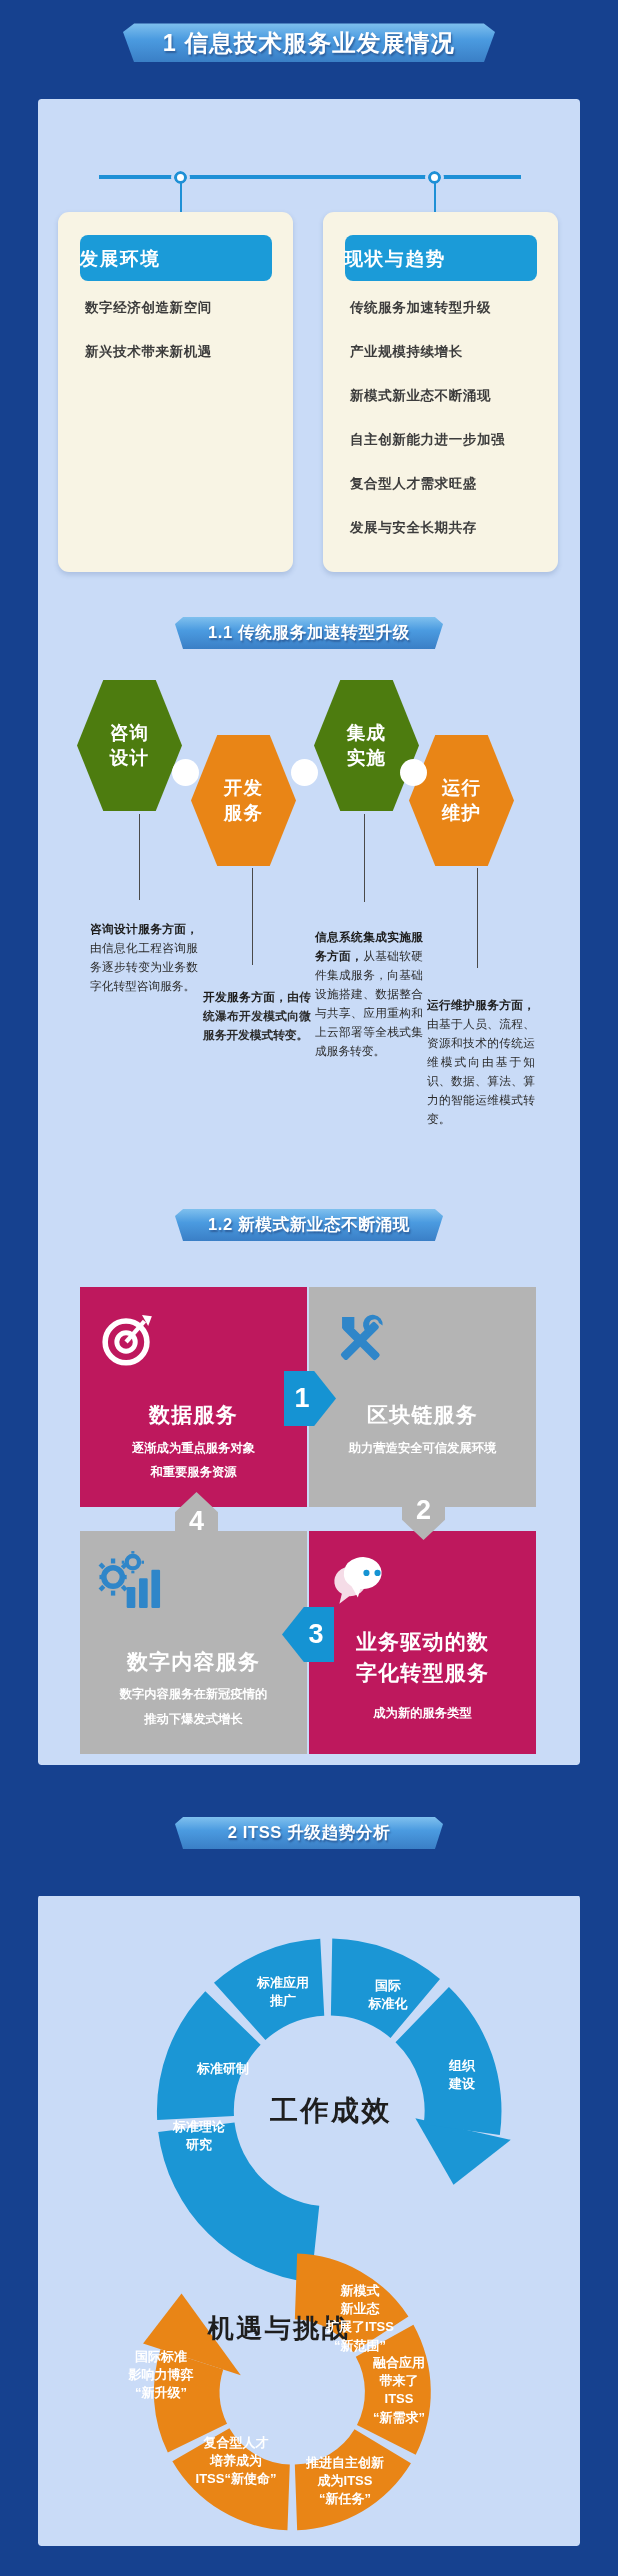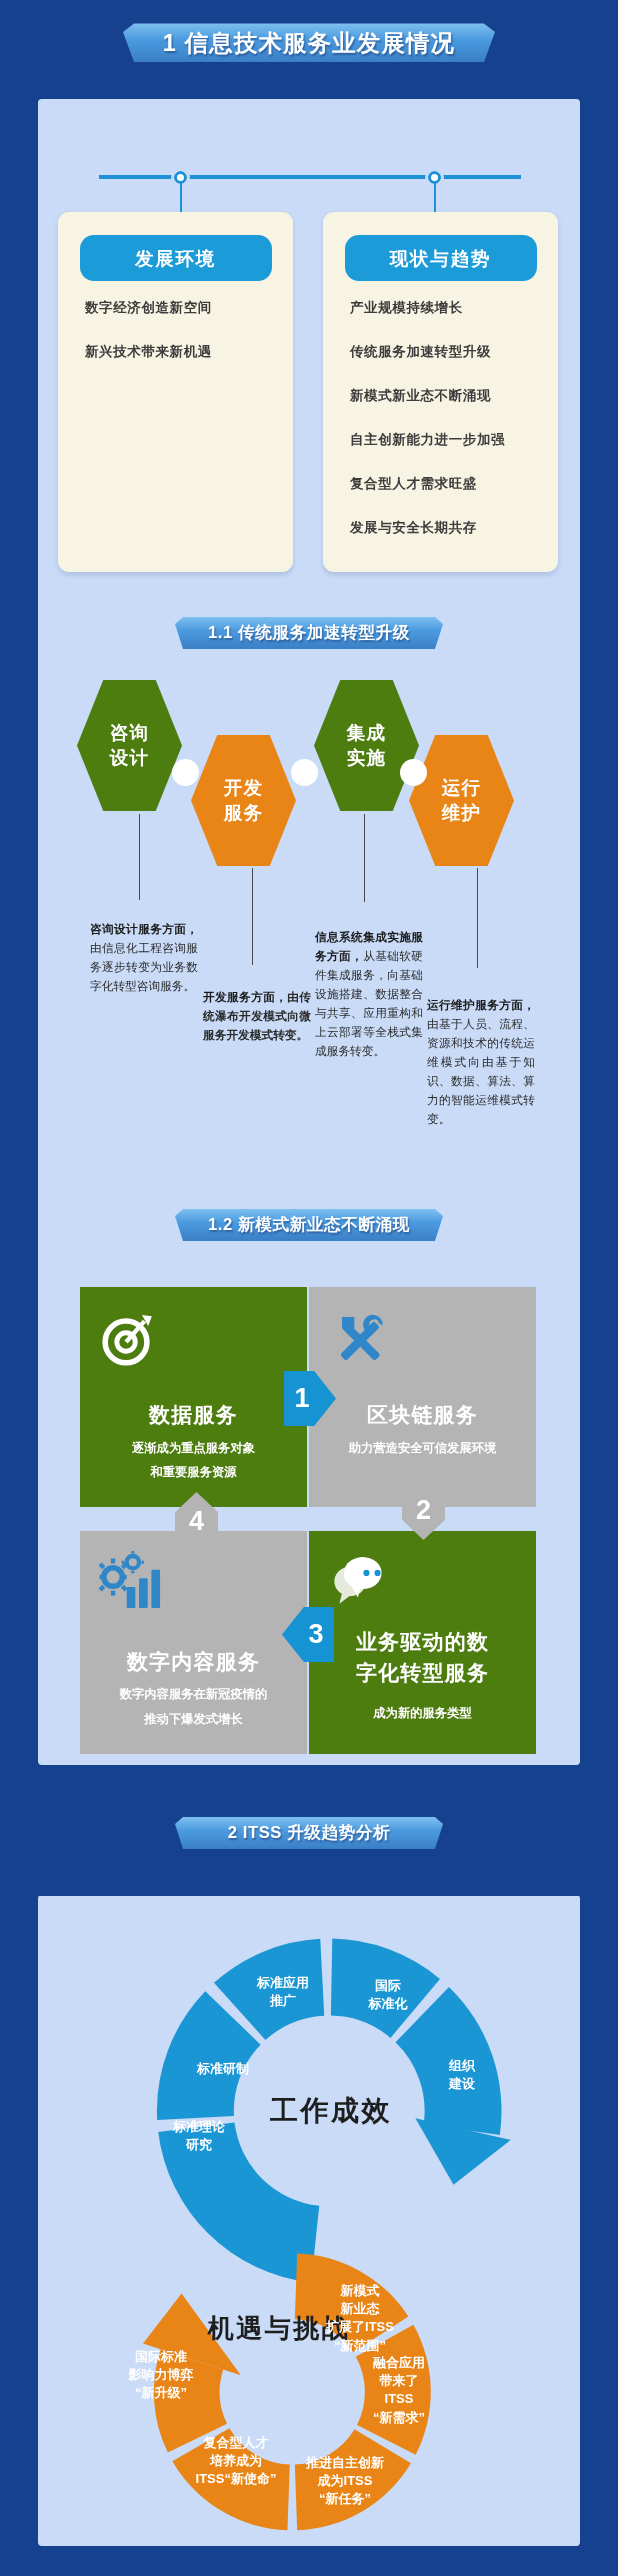--- a/index.html
+++ b/index.html
@@ -15,37 +15,37 @@
   .ribbon.main{left:123px;top:23.4px;width:372px;height:39px;font-size:23.4px;letter-spacing:1.2px;}
   .ribbon.sec{left:175px;width:268px;height:32px;font-size:16.6px;letter-spacing:0.6px;}
   
   .tl-line{position:absolute;left:99px;top:175px;width:422px;height:4.3px;background:#1e90d6;}
   .tl-dot{position:absolute;top:171px;width:7.4px;height:7.4px;background:#fff;border:3.1px solid #1e90d6;
           border-radius:50%;outline:3.1px solid #c9dbf7;}
   .tl-drop{position:absolute;top:182px;width:1.8px;height:57px;background:#1e90d6;}
   
   .card{position:absolute;top:212px;width:235px;height:360px;background:#f8f4e4;border-radius:11px;
         box-shadow:0 2.5px 4.9px rgba(40,70,130,.18);}
-  .card-head{position:absolute;top:23.4px;left:21.5px;width:192px;height:46px;background:#1b9bd8;border-radius:14px;
-        display:flex;align-items:center;justify-content:center;color:#fff;font-size:18.5px;font-weight:bold;letter-spacing:1.8px;}
+  .card-head{position:absolute;top:23.4px;left:21.5px;width:192px;height:46px;background:#1b9bd8;border-radius:8px;
+        display:flex;align-items:center;justify-content:flex-start;color:#fff;font-size:18.5px;font-weight:bold;letter-spacing:1.8px;}
   .card-list{position:absolute;top:74px;left:27px;right:12.3px;list-style:none;margin:0;padding:0;}
   .card-list li{height:44px;display:flex;align-items:center;font-size:13.5px;font-weight:600;color:#3c3c3c;letter-spacing:0.6px;}
   
   .hex{position:absolute;width:105px;height:131px;display:flex;align-items:center;justify-content:center;
        clip-path:polygon(0 50%,25% 0,75% 0,100% 50%,75% 100%,25% 100%);
        color:#fff;font-size:18.5px;font-weight:bold;text-align:center;line-height:24.6px;letter-spacing:1.2px;}
   .hex.blue{background:#4d7c0f;}
   .hex.orange{background:#e98516;}
   .conn-circle{position:absolute;width:27px;height:27px;border-radius:50%;background:#fff;}
   .conn-line{position:absolute;width:1.2px;background:#4a4a4a;}
   .note{position:absolute;width:108px;font-size:11.7px;line-height:1.62;color:#2b2b2b;text-align:justify;}
   .note b{color:#1c1c1c;}
   
   .cell{position:absolute;width:227px;}
-  .cell.blue{background:#4d7c0f;}
+  .cell.blue{background:#be185d;}
   .cell.gray{background:#b4b4b4;}
   .cell-title{position:absolute;left:0;width:100%;text-align:center;color:#fff;font-size:21px;font-weight:bold;letter-spacing:1.2px;}
   .cell-sub{position:absolute;left:0;width:100%;text-align:center;color:#fff;font-size:12.3px;font-weight:600;}
   .num-arrow{position:absolute;display:flex;align-items:center;justify-content:center;
              color:#fff;font-size:27px;font-weight:bold;}
   .num-arrow.right{width:52px;height:55px;clip-path:polygon(0 0,58% 0,100% 50%,58% 100%,0 100%);padding-right:16px;box-sizing:border-box;}
   .num-arrow.left{width:52px;height:55px;clip-path:polygon(42% 0,100% 0,100% 100%,42% 100%,0 50%);padding-left:16px;box-sizing:border-box;}
   .num-arrow.down{width:43px;height:48px;clip-path:polygon(0 0,100% 0,100% 58%,50% 100%,0 58%);padding-bottom:11px;box-sizing:border-box;}
   .num-arrow.up{width:43px;height:48px;clip-path:polygon(50% 0,100% 42%,100% 100%,0 100%,0 42%);padding-top:11px;box-sizing:border-box;}
   .fill-blue{background:#1593d3;} .fill-gray{background:#b4b4b4;}
@@ -84,22 +84,22 @@
       <li>数字经济创造新空间</li>
       <li>新兴技术带来新机遇</li>
     </ul>
   </div>
 
   <div class="card" style="left:323px;">
     <div class="card-head">
       <span>现状与趋势</span>
     </div>
     <ul class="card-list">
+      <li>传统服务加速转型升级</li>
       <li>产业规模持续增长</li>
-      <li>传统服务加速转型升级</li>
       <li>新模式新业态不断涌现</li>
       <li>自主创新能力进一步加强</li>
       <li>复合型人才需求旺盛</li>
       <li>发展与安全长期共存</li>
     </ul>
   </div>
 
   <div class="ribbon sec" style="top:617px;">
     <span>1.1 传统服务加速转型升级</span>
   </div>

